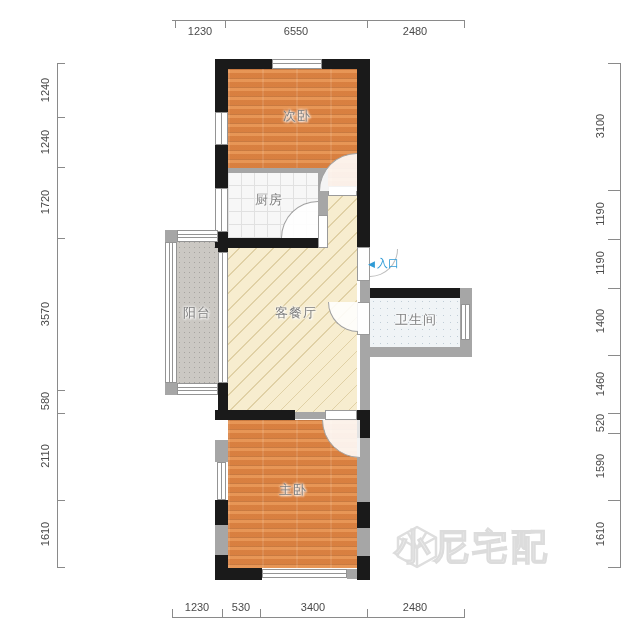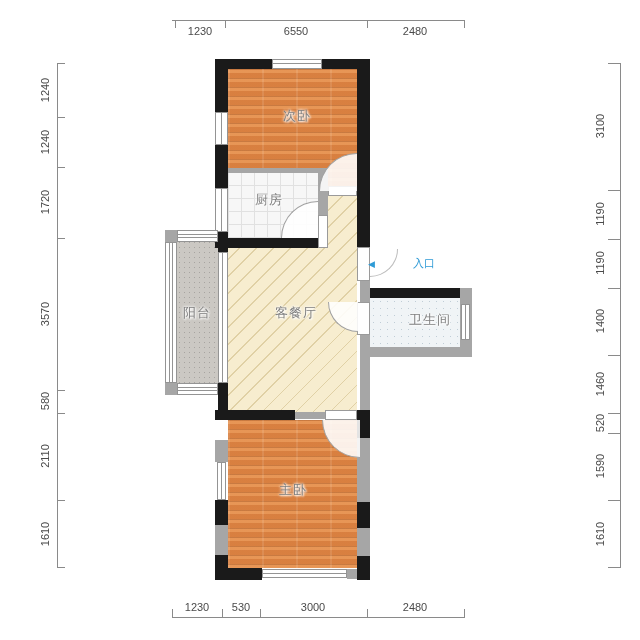--- a/index.html
+++ b/index.html
@@ -116,46 +116,46 @@
   <div class="arc arc-br" style="left:370px;top:249px;width:28px;height:28px;"></div>
   <div class="leaf" style="left:357px;top:302px;width:13px;height:33px;"></div>
   <div class="arc arc-bl" style="left:328px;top:302px;width:30px;height:30px;"></div>
   <div class="leaf" style="left:325px;top:410px;width:32px;height:10px;"></div>
   <div class="arc arc-bl" style="left:322px;top:420px;width:38px;height:38px;"></div>
 
   <div class="rlabel" style="left:297px;top:116px;">次卧</div>
   <div class="rlabel" style="left:269px;top:200px;">厨房</div>
   <div class="rlabel" style="left:296px;top:313px;">客餐厅</div>
   <div class="rlabel" style="left:197px;top:313px;">阳台</div>
-  <div class="rlabel" style="left:430px;top:320px;">卫生间</div>
+  <div class="rlabel" style="left:416px;top:320px;">卫生间</div>
   <div class="rlabel" style="left:293px;top:490px;">主卧</div>
 
   <div class="entr" style="left:368px;top:256px;">
     <span style="position:static;font-size:9px;">◀</span>
-    <span style="position:static;margin-left:36px;">入口</span>
+    <span style="position:static;">入口</span>
   </div>
 
   <div class="dline" style="left:172px;top:20px;width:293px;height:1px;"></div>
   <div class="tick" style="left:175px;top:20px;width:1px;height:8px;"></div>
   <div class="tick" style="left:225px;top:20px;width:1px;height:8px;"></div>
   <div class="tick" style="left:367px;top:20px;width:1px;height:8px;"></div>
   <div class="tick" style="left:464px;top:20px;width:1px;height:8px;"></div>
   <div class="dim" style="left:200px;top:31px;">1230</div>
   <div class="dim" style="left:296px;top:31px;">6550</div>
   <div class="dim" style="left:415px;top:31px;">2480</div>
 
   <div class="dline" style="left:172px;top:617px;width:293px;height:1px;"></div>
   <div class="tick" style="left:172px;top:609px;width:1px;height:8px;"></div>
   <div class="tick" style="left:222px;top:609px;width:1px;height:8px;"></div>
   <div class="tick" style="left:260px;top:609px;width:1px;height:8px;"></div>
   <div class="tick" style="left:367px;top:609px;width:1px;height:8px;"></div>
   <div class="tick" style="left:464px;top:609px;width:1px;height:8px;"></div>
   <div class="dim" style="left:197px;top:607px;">1230</div>
   <div class="dim" style="left:241px;top:607px;">530</div>
-  <div class="dim" style="left:313px;top:607px;">3000</div>
+  <div class="dim" style="left:313px;top:607px;">3400</div>
   <div class="dim" style="left:415px;top:607px;">2480</div>
 
   <div class="dline" style="left:57px;top:63px;width:1px;height:505px;"></div>
   <div class="tick" style="left:57px;top:63px;width:8px;height:1px;"></div>
   <div class="tick" style="left:57px;top:117px;width:8px;height:1px;"></div>
   <div class="tick" style="left:57px;top:167px;width:8px;height:1px;"></div>
   <div class="tick" style="left:57px;top:238px;width:8px;height:1px;"></div>
   <div class="tick" style="left:57px;top:390px;width:8px;height:1px;"></div>
   <div class="tick" style="left:57px;top:413px;width:8px;height:1px;"></div>
   <div class="tick" style="left:57px;top:500px;width:8px;height:1px;"></div>
@@ -180,14 +180,25 @@
   <div class="tick" style="left:608px;top:567px;width:12px;height:1px;"></div>
   <div class="dimv" style="left:600px;top:126px;">3100</div>
   <div class="dimv" style="left:600px;top:214px;">1190</div>
   <div class="dimv" style="left:600px;top:263px;">1190</div>
   <div class="dimv" style="left:600px;top:321px;">1400</div>
   <div class="dimv" style="left:600px;top:384px;">1460</div>
   <div class="dimv" style="left:600px;top:423px;">520</div>
   <div class="dimv" style="left:600px;top:466px;">1590</div>
   <div class="dimv" style="left:600px;top:534px;">1610</div>
 
+  <div class="wm" style="left:394px;top:524px;">
+    <svg style="position:static;" width="46" height="46" viewBox="0 0 46 46">
+      <g fill="none" stroke="#dedede" stroke-width="2.5" stroke-linejoin="round">
+        <polygon points="23,3 42,13.5 42,32.5 23,43 4,32.5 4,13.5"></polygon>
+        <polyline points="4,13.5 23,24 42,13.5"></polyline>
+        <line x1="23" y1="24" x2="23" y2="43"></line>
+        <polyline points="13.5,8.2 23,24 32.5,8.2"></polyline>
+      </g>
+    </svg>
+    <span class="wm-text">小尼宅配</span>
+  </div>
 
 </div>
 
 </body></html>

